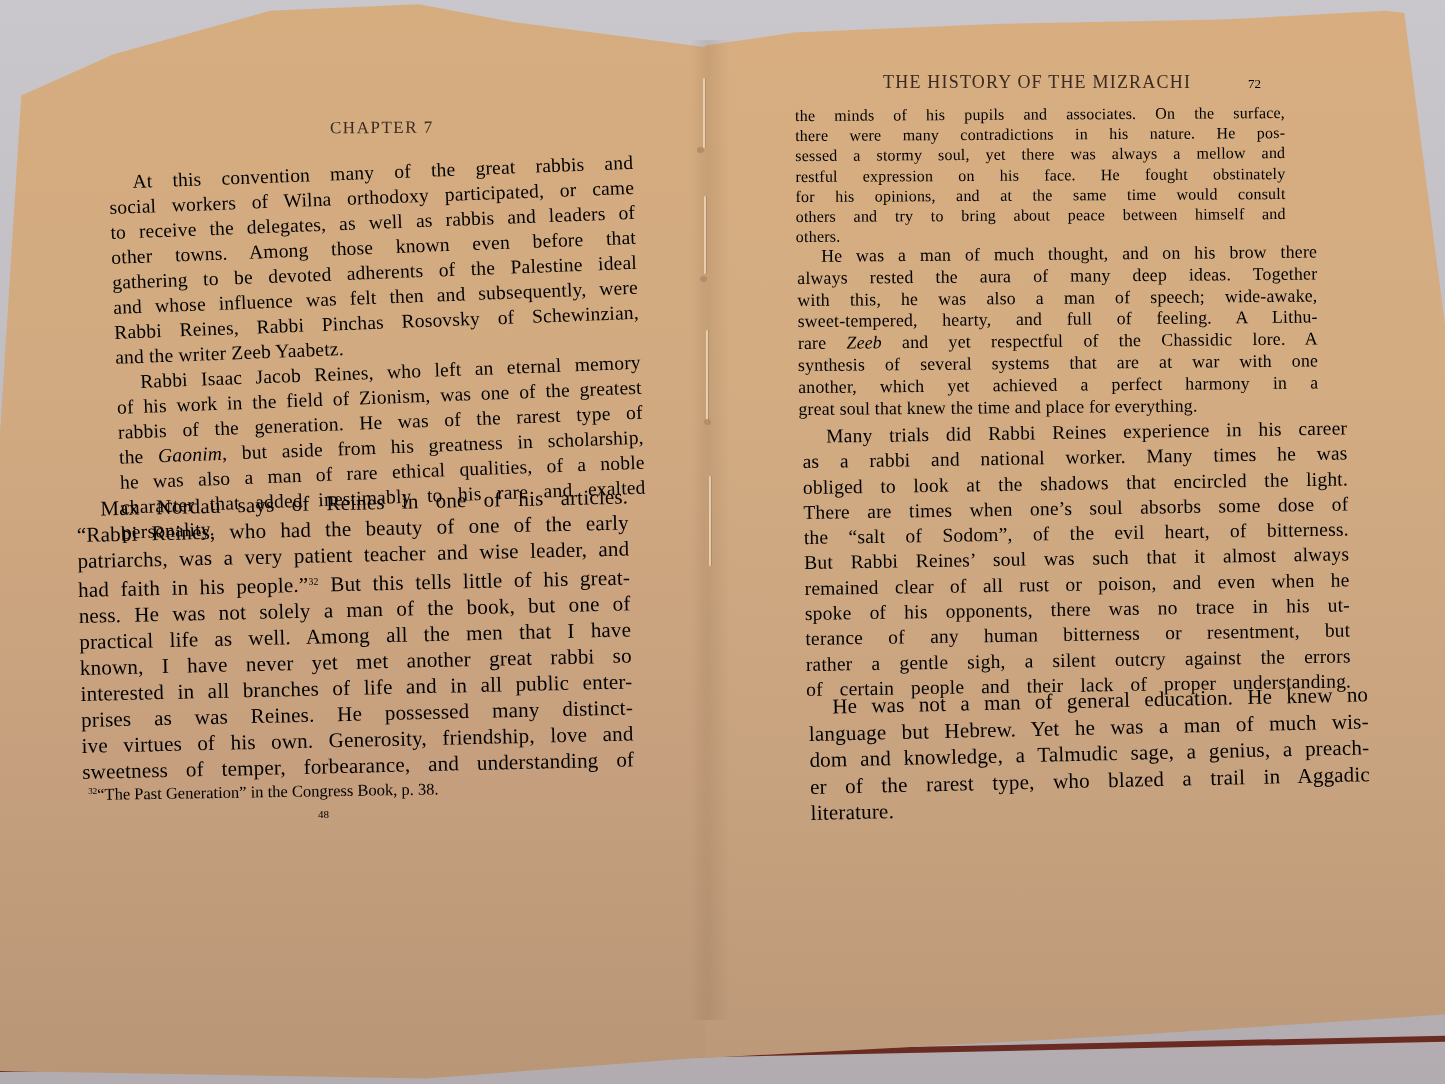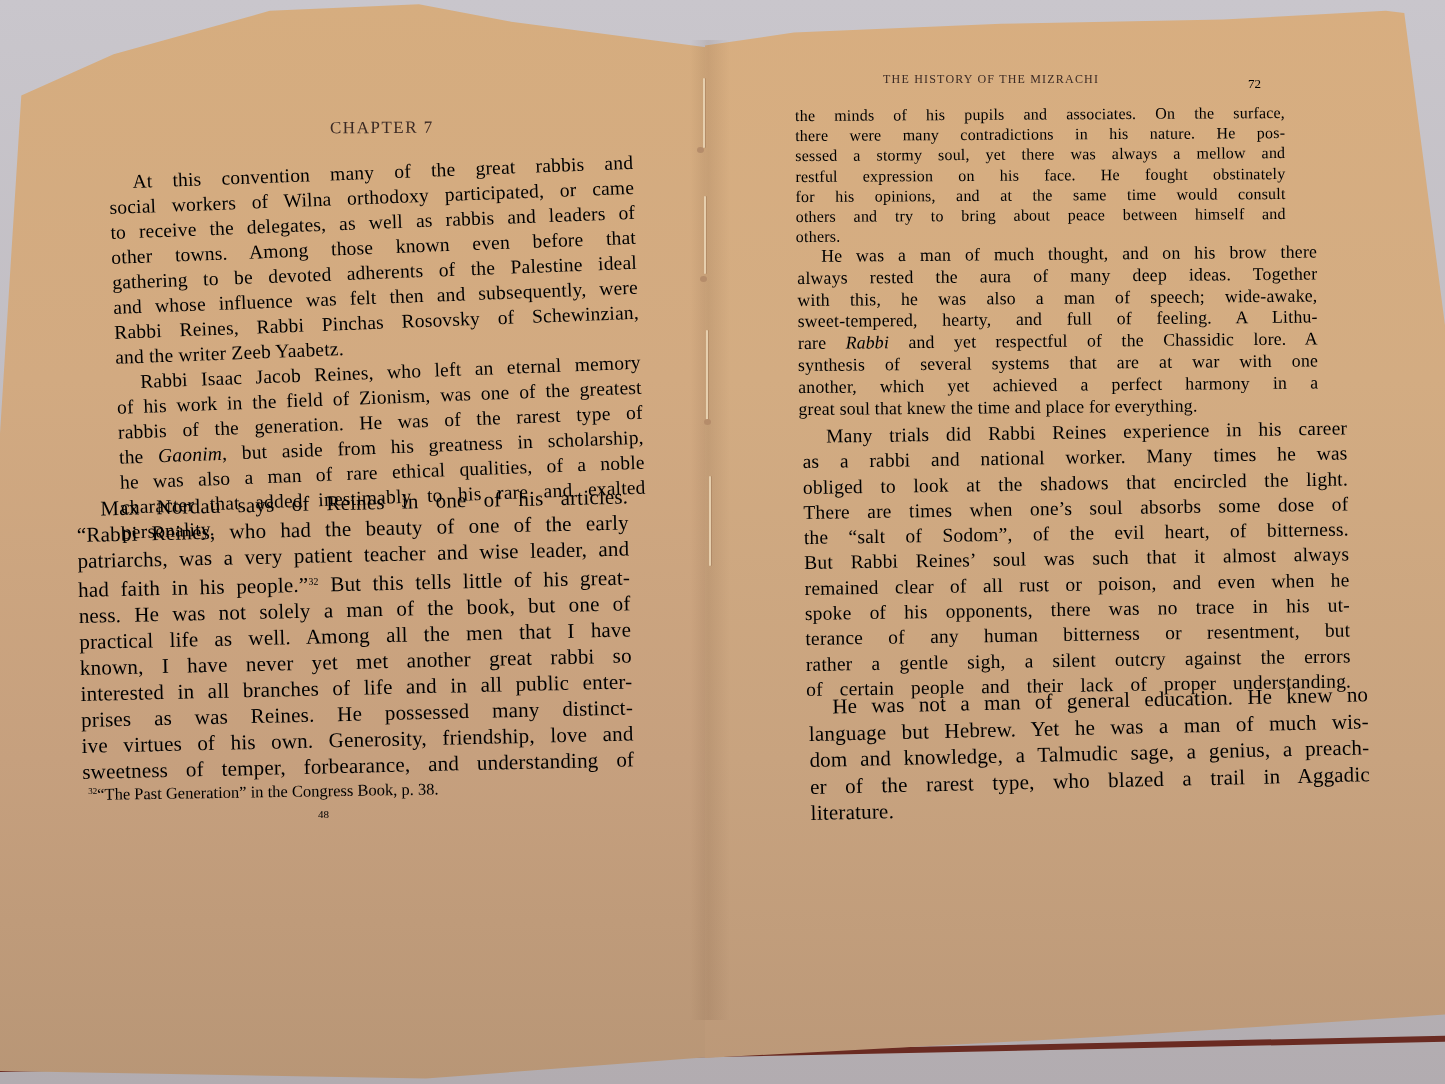--- a/index.html
+++ b/index.html
@@ -53,21 +53,21 @@
   .chapter-title {
     position: absolute; left: 330px; top: 118px; font-size: 17px; letter-spacing: 1.5px;
     color: #3b2a24; transform: rotate(-0.4deg); text-align: right;
   }
   .left-text { left: 108px; top: 170px; width: 525px; transform: rotate(-2.2deg); transform-origin: left top; }
   .left-text-lower { left: 76px; top: 496px; width: 552px; font-size: 21px; line-height: 26px; transform: rotate(-1.3deg); transform-origin: left top; }
   .footnote { position: absolute; left: 88px; top: 785px; font-size: 16.5px; transform: rotate(-0.9deg); transform-origin: left top; }
   .footnote sup { font-size: 9px; vertical-align: 6px; }
   .page-num-left { position: absolute; left: 318px; top: 808px; font-size: 11px; }
 
-  .running-head { position: absolute; left: 883px; top: 72px; font-size: 12px; letter-spacing: 1.2px; color: #3b2a24; }
+  .running-head { position: absolute; left: 883px; top: 72px; font-size: 18px; letter-spacing: 1.2px; color: #3b2a24; }
   .page-num-right { position: absolute; left: 1248px; top: 76px; font-size: 13px; }
   .right-text-1 { left: 795px; top: 106px; width: 490px; font-size: 16px; line-height: 20.2px; transform: rotate(-0.35deg); transform-origin: left top; }
   .right-text-2 { left: 797px; top: 246px; width: 520px; font-size: 17.8px; line-height: 21.8px; transform: rotate(-0.5deg); transform-origin: left top; }
   .right-text-3 { left: 802px; top: 424px; width: 545px; font-size: 19.5px; line-height: 25.3px; transform: rotate(-0.9deg); transform-origin: left top; }
   .right-text-4 { left: 808px; top: 694px; width: 560px; font-size: 21px; line-height: 26.5px; transform: rotate(-1.3deg); transform-origin: left top; }
   sup.fn { font-size: 10px; vertical-align: 7px; }
 </style>
 </head>
 <body>
 
@@ -140,21 +140,21 @@
     <span class="line">for his opinions, and at the same time would consult</span>
     <span class="line">others and try to bring about peace between himself and</span>
     <span class="line last">others.</span>
   </div>
 
   <div class="text-block right-text-2">
     <span class="line indent">He was a man of much thought, and on his brow there</span>
     <span class="line">always rested the aura of many deep ideas. Together</span>
     <span class="line">with this, he was also a man of speech; wide-awake,</span>
     <span class="line">sweet-tempered, hearty, and full of feeling. A Lithu-</span>
-    <span class="line"><span>rare </span><em>Rabbi</em><span> and yet respectful of the Chassidic lore. A</span></span>
+    <span class="line"><span>rare </span><em>Zeeb</em><span> and yet respectful of the Chassidic lore. A</span></span>
     <span class="line">synthesis of several systems that are at war with one</span>
     <span class="line">another, which yet achieved a perfect harmony in a</span>
     <span class="line last">great soul that knew the time and place for everything.</span>
   </div>
 
   <div class="text-block right-text-3">
     <span class="line indent">Many trials did Rabbi Reines experience in his career</span>
     <span class="line">as a rabbi and national worker. Many times he was</span>
     <span class="line">obliged to look at the shadows that encircled the light.</span>
     <span class="line">There are times when one’s soul absorbs some dose of</span>

